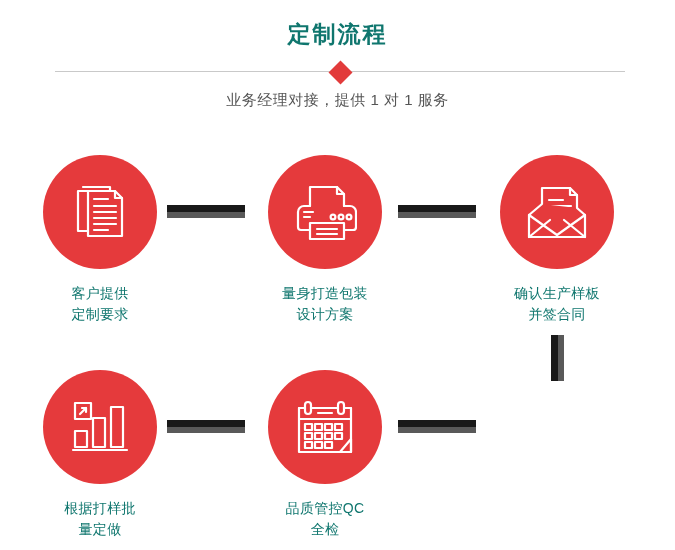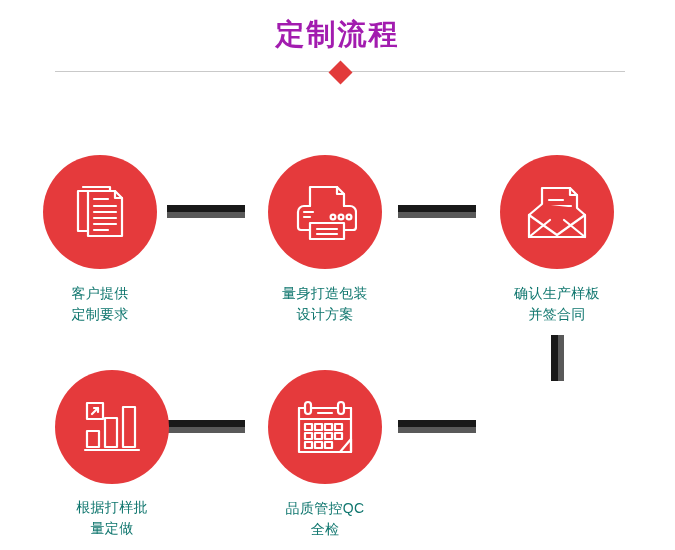--- a/index.html
+++ b/index.html
@@ -23,23 +23,23 @@
     top: 0;
     width: 675px;
     height: 130px;
   }
   #page-title {
     position: absolute;
     left: 0;
     top: 14px;
     width: 675px;
     text-align: center;
-    font-size: 29px;
+    font-size: 23px;
     font-weight: bold;
-    color: #a21caf;
+    color: #0f766e;
     letter-spacing: 2px;
     line-height: 40px;
   }
   #divider-wrap {
     position: absolute;
     left: 55px;
     top: 71px;
     width: 570px;
     height: 2px;
   }
@@ -108,21 +108,21 @@
     line-height: 21px;
     letter-spacing: 0.3px;
     white-space: pre-line;
     text-align: center;
   }
 
   
   #step-1 { left: 20px;  top: 25px; }
   #step-2 { left: 245px; top: 25px; }
   #step-3 { left: 477px; top: 25px; }
-  #step-4 { left: 32px;  top: 240px; font-family: Liberation Mono, monospace; }
+  #step-4 { left: 20px;  top: 240px; }
   #step-5 { left: 245px; top: 240px; }
   #step-6 { left: 477px; top: 240px; }
 
   
   .connector-h {
     position: absolute;
     width: 78px;
     height: 13px;
   }
   .connector-h .bar-dark {
@@ -167,20 +167,21 @@
 </style>
 </head>
 <body>
 
 <div id="header">
   <div id="page-title">定制流程</div>
   <div id="divider-wrap">
     <div id="divider-line"></div>
     <div id="divider-diamond"></div>
   </div>
+  <div id="page-subtitle">业务经理对接，提供 1 对 1 服务</div>
 </div>
 
 <div id="flow">
 
   <div class="connector-h" id="conn-1-2">
     <div class="bar-dark"></div>
     <div class="bar-gray"></div>
   </div>
   <div class="connector-h" id="conn-2-3">
     <div class="bar-dark"></div>

